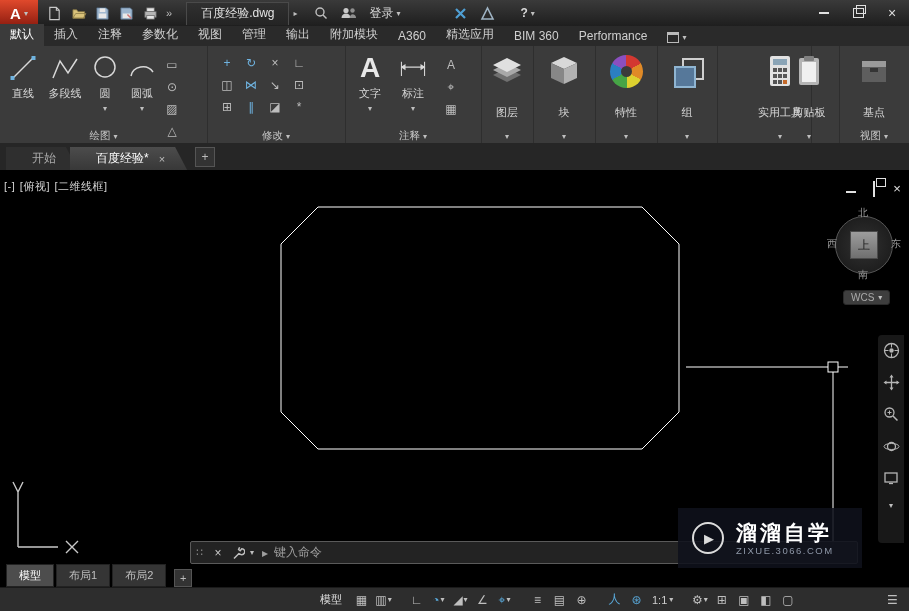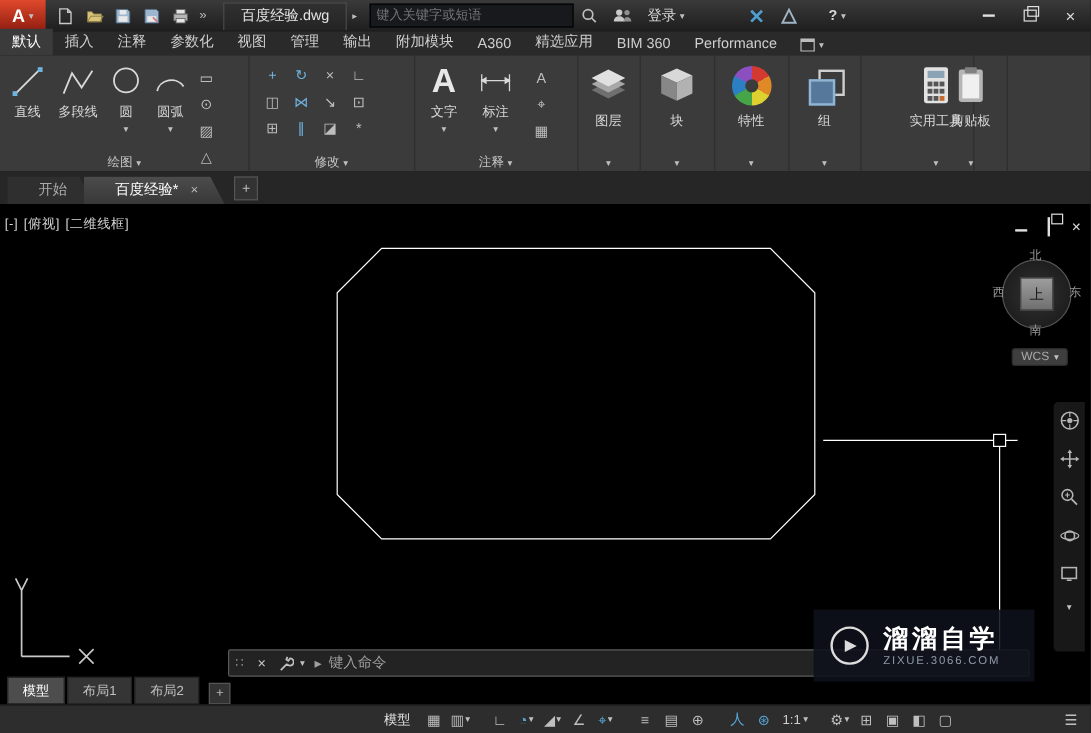--- a/index.html
+++ b/index.html
@@ -33,21 +33,21 @@
     font-size:10.5px;color:#c6c6c6;line-height:14px;}
   .tool{position:absolute;top:6px;width:40px;text-align:center;color:#d8d8d8;}
   .tool .ticon{height:32px;display:flex;align-items:center;justify-content:center;}
   .tool .tlabel{font-size:11px;margin-top:2px;}
   .minigrid{position:absolute;display:flex;flex-wrap:wrap;}
   .mini{width:24px;height:22px;display:flex;align-items:center;justify-content:center;
     color:#bdbdbd;font-size:12px;}
   .mini.blue{color:#6fb3e0;}
   .bigpanel-btn{position:absolute;top:4px;left:0;right:0;text-align:center;color:#d8d8d8;}
   .bicon{height:42px;display:flex;align-items:center;justify-content:center;}
-  .blabel{font-size:11px;margin-top:1px;}
+  .blabel{font-size:11px;margin-top:13px;}
   .wheel{position:relative;width:33px;height:33px;border-radius:50%;display:inline-block;
     background:conic-gradient(#d33831 0 60deg,#e08a27 60deg 120deg,#ddd12f 120deg 180deg,
       #46a546 180deg 240deg,#2b7fc2 240deg 300deg,#8b4fc0 300deg 360deg);}
   .wheel::after{content:"";position:absolute;left:11px;top:11px;width:11px;height:11px;
     border-radius:50%;background:#3b3b3b;}
   .gicon1{position:absolute;left:12px;top:4px;width:18px;height:18px;border:2px solid #cfcfcf;background:#3b3b3b;}
   .gicon2{position:absolute;left:4px;top:12px;width:18px;height:18px;border:2px solid #8fb5d2;background:#56789a;}
   
   .ftabs{position:absolute;left:0;top:143px;width:909px;height:27px;background:#262626;
     display:flex;align-items:flex-end;font-size:12px;}
@@ -149,21 +149,20 @@
             <rect x="4" y="10" width="8" height="4" fill="#e5e5e5" stroke="#666" stroke-width="0.8"></rect>
           </svg>
       </span>
       <span style="color:#bbb;font-size:11px;">»</span>
     </div>
     <div class="doc-tab">
       <span>百度经验.dwg</span>
     </div>
     <span class="caret" style="margin-left:4px;">▸</span>
     <div class="search">
-      <input placeholder="键入关键字或短语" style="">
       <span class="tbtn">
         <svg width="14" height="14" viewBox="0 0 14 14">
             <circle cx="6" cy="6" r="4" fill="none" stroke="#bfbfbf" stroke-width="1.4"></circle>
             <path d="M9 9l3.5 3.5" stroke="#bfbfbf" stroke-width="1.4"></path>
           </svg>
       </span>
     </div>
     <span class="tbtn">
       <svg width="18" height="14" viewBox="0 0 18 14">
           <circle cx="6" cy="4.5" r="2.6" fill="#c9c9c9"></circle>
@@ -404,20 +403,36 @@
               <rect x="8" y="5" width="20" height="27" rx="2" fill="#b5b5b5"></rect>
               <rect x="11" y="9" width="14" height="20" fill="#f0f0f0"></rect>
               <rect x="13" y="3" width="10" height="5" rx="1" fill="#818181"></rect>
             </svg>
         </div>
         <div class="blabel">剪贴板</div>
       </div>
       <div class="plabel"><span class="caret">▾</span></div>
     </div>
 
+    <div class="panel" style="left:839px;width:70px;border-right:none;">
+      <div class="bigpanel-btn">
+        <div class="bicon">
+          <svg width="36" height="36" viewBox="0 0 36 36">
+              <rect x="6" y="13" width="24" height="16" fill="#5e5e5e"></rect>
+              <rect x="6" y="8" width="24" height="6" fill="#9b9b9b"></rect>
+              <rect x="14" y="15" width="8" height="4" fill="#353535"></rect>
+            </svg>
+        </div>
+        <div class="blabel">基点</div>
+      </div>
+      <div class="plabel">
+        <span>视图</span>
+        <span class="caret">▾</span>
+      </div>
+    </div>
   </div>
 
   <div class="ftabs">
     <div class="ftab" style="margin-left:6px;">
       <span>开始</span>
     </div>
     <div class="ftab active">
       <span>百度经验*</span>
       <span class="x">×</span>
     </div>

